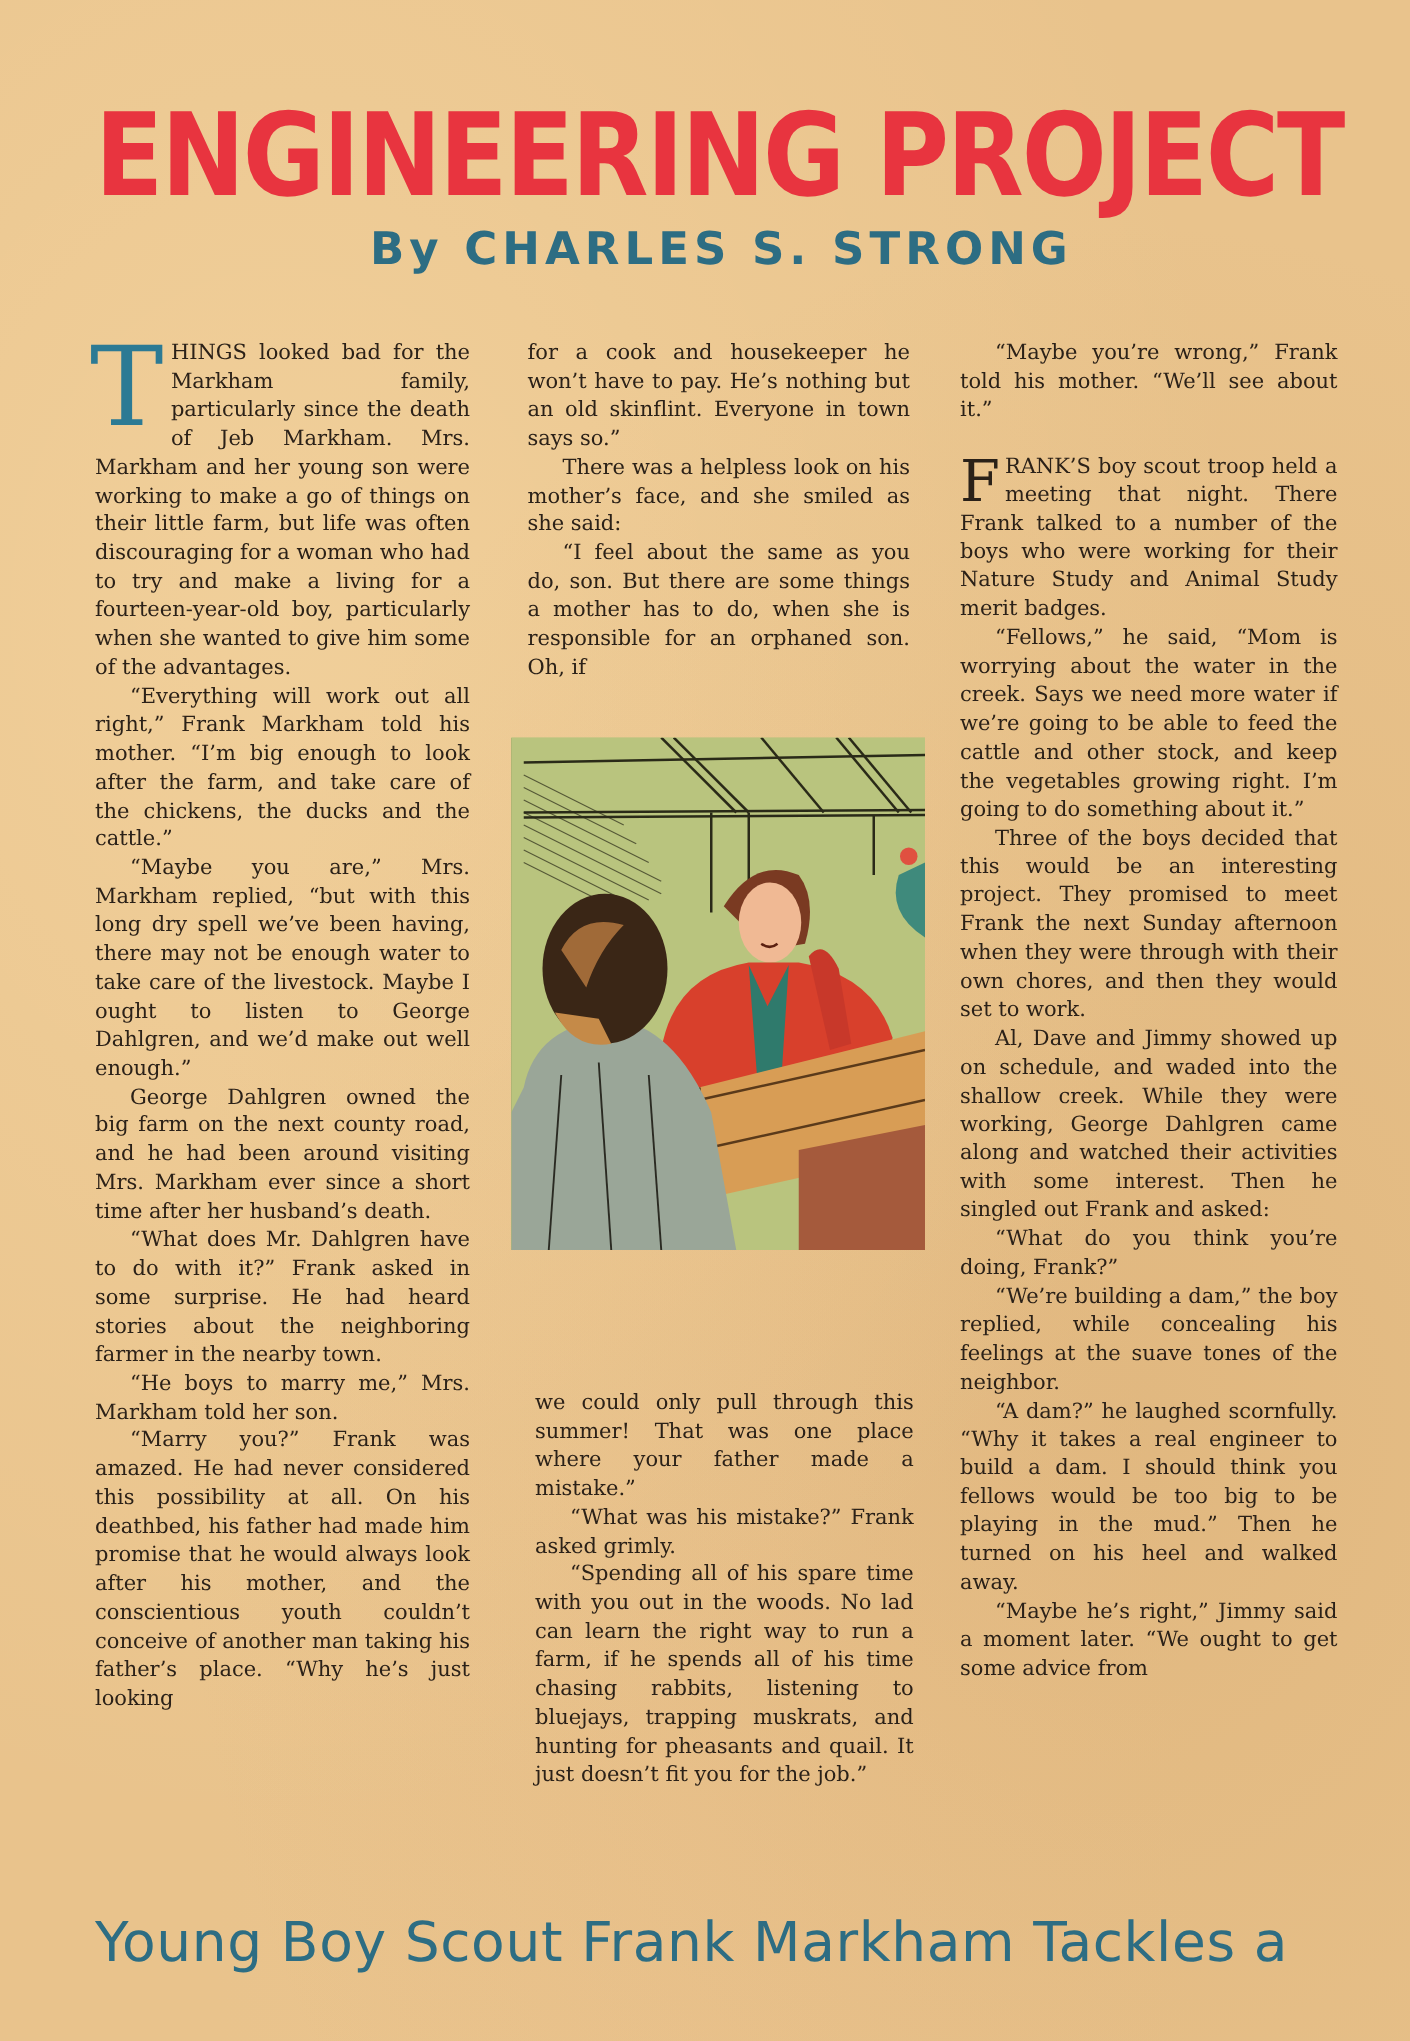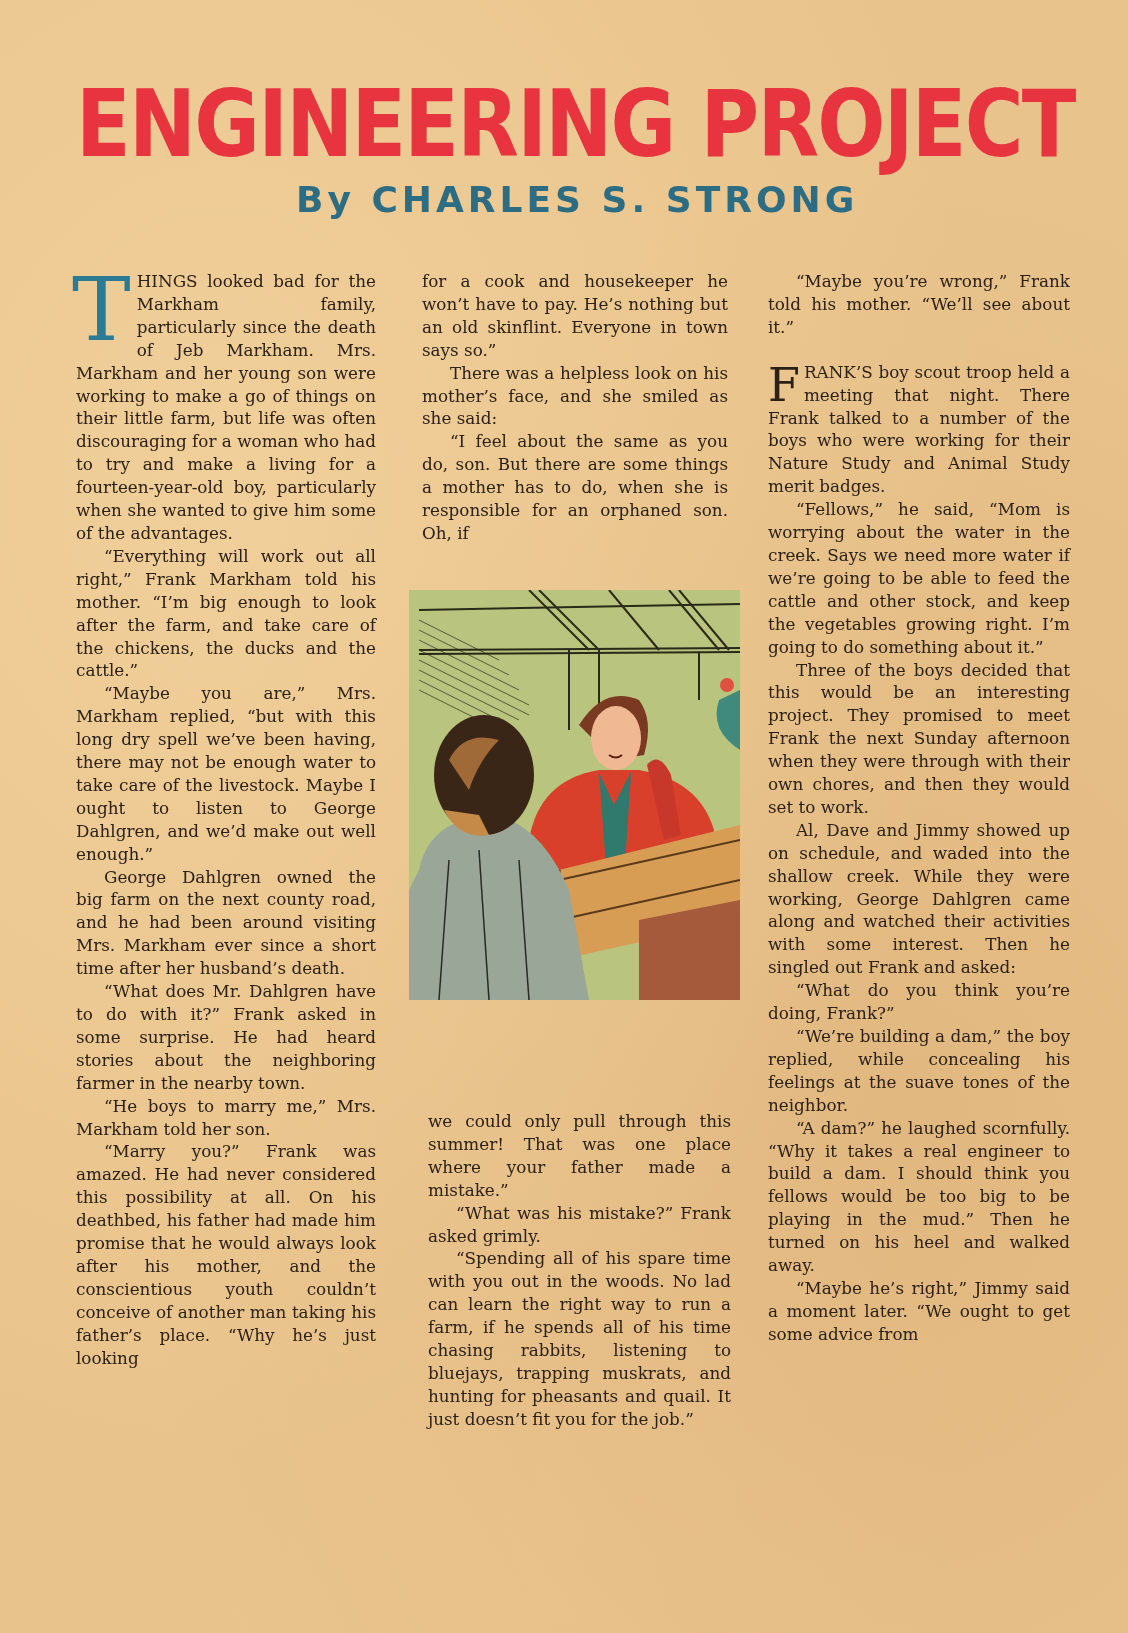--- a/index.html
+++ b/index.html
@@ -156,13 +156,14 @@
     </p>
     <p>“Fellows,” he said, “Mom is worrying about the water in the creek. Says we need more water if we’re going to be able to feed the cattle and other stock, and keep the vegetables growing right. I’m going to do something about it.”</p>
     <p>Three of the boys decided that this would be an interesting project. They promised to meet Frank the next Sunday afternoon when they were through with their own chores, and then they would set to work.</p>
     <p>Al, Dave and Jimmy showed up on schedule, and waded into the shallow creek. While they were working, George Dahlgren came along and watched their activities with some interest. Then he singled out Frank and asked:</p>
     <p>“What do you think you’re doing, Frank?”</p>
     <p>“We’re building a dam,” the boy replied, while concealing his feelings at the suave tones of the neighbor.</p>
     <p>“A dam?” he laughed scornfully. “Why it takes a real engineer to build a dam. I should think you fellows would be too big to be playing in the mud.” Then he turned on his heel and walked away.</p>
     <p>“Maybe he’s right,” Jimmy said a moment later. “We ought to get some advice from</p>
   </div>
 
+  <div class="tagline">Young Boy Scout Frank Markham Tackles a</div>
 </div>
 
 </body></html>

